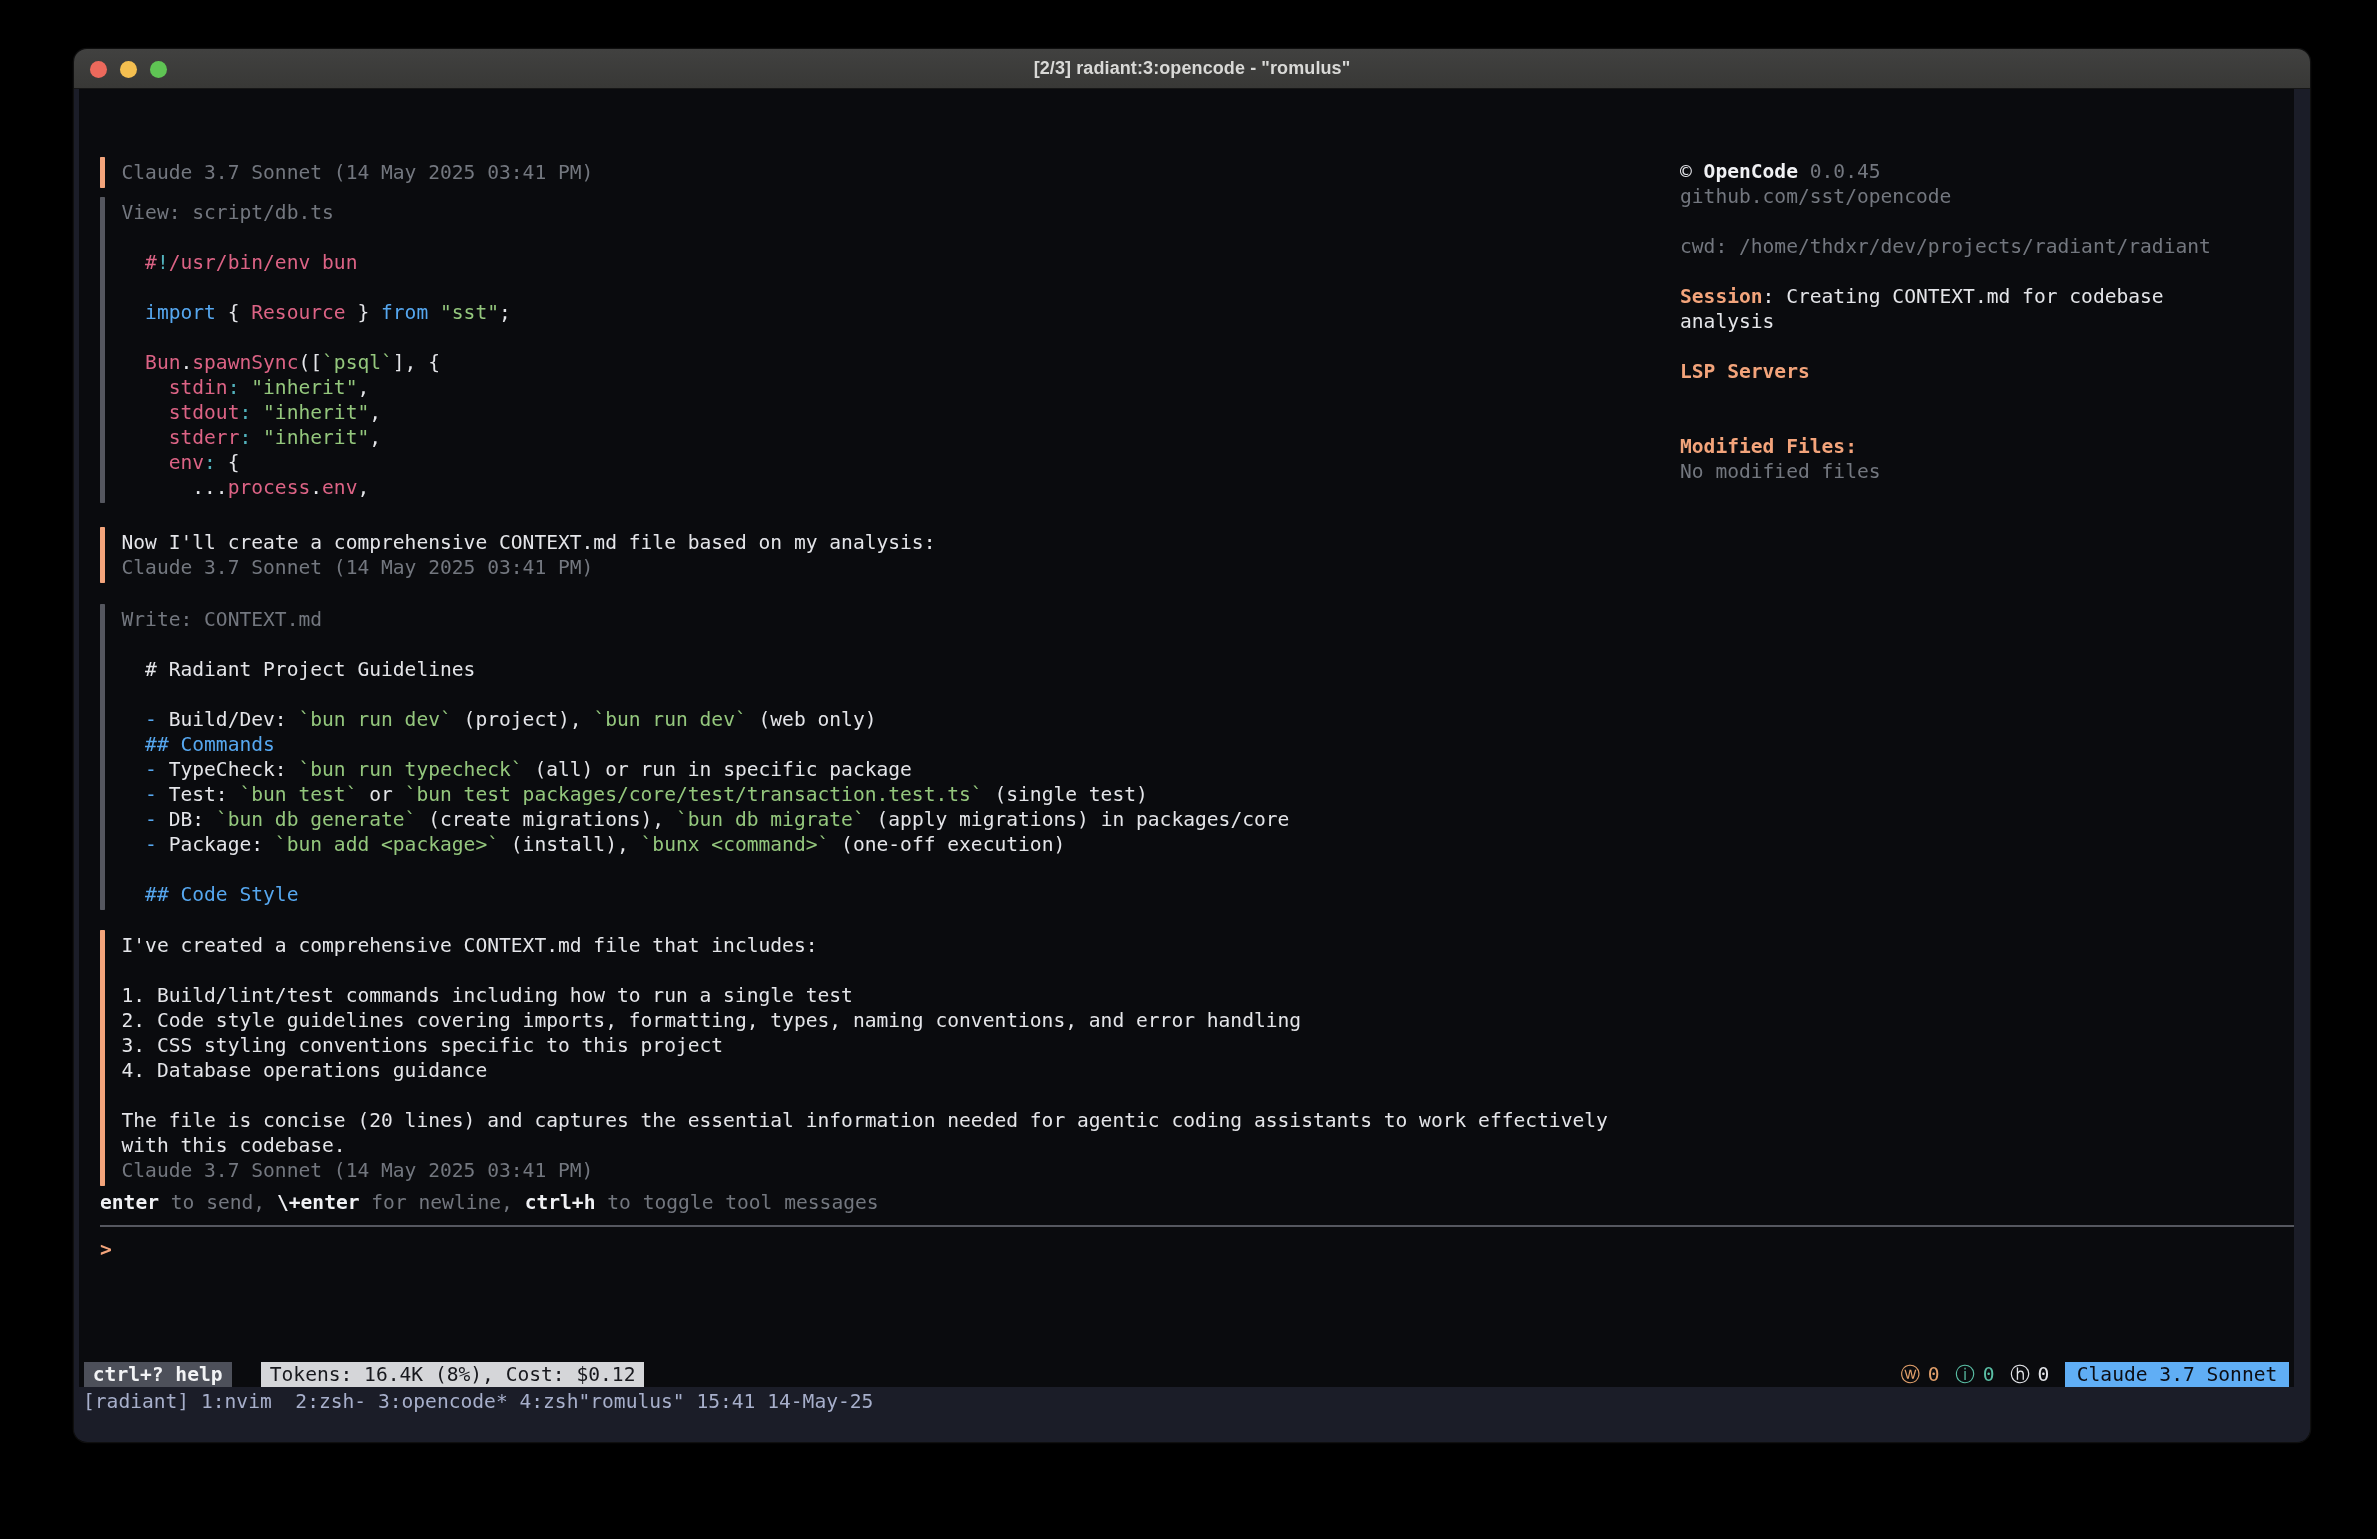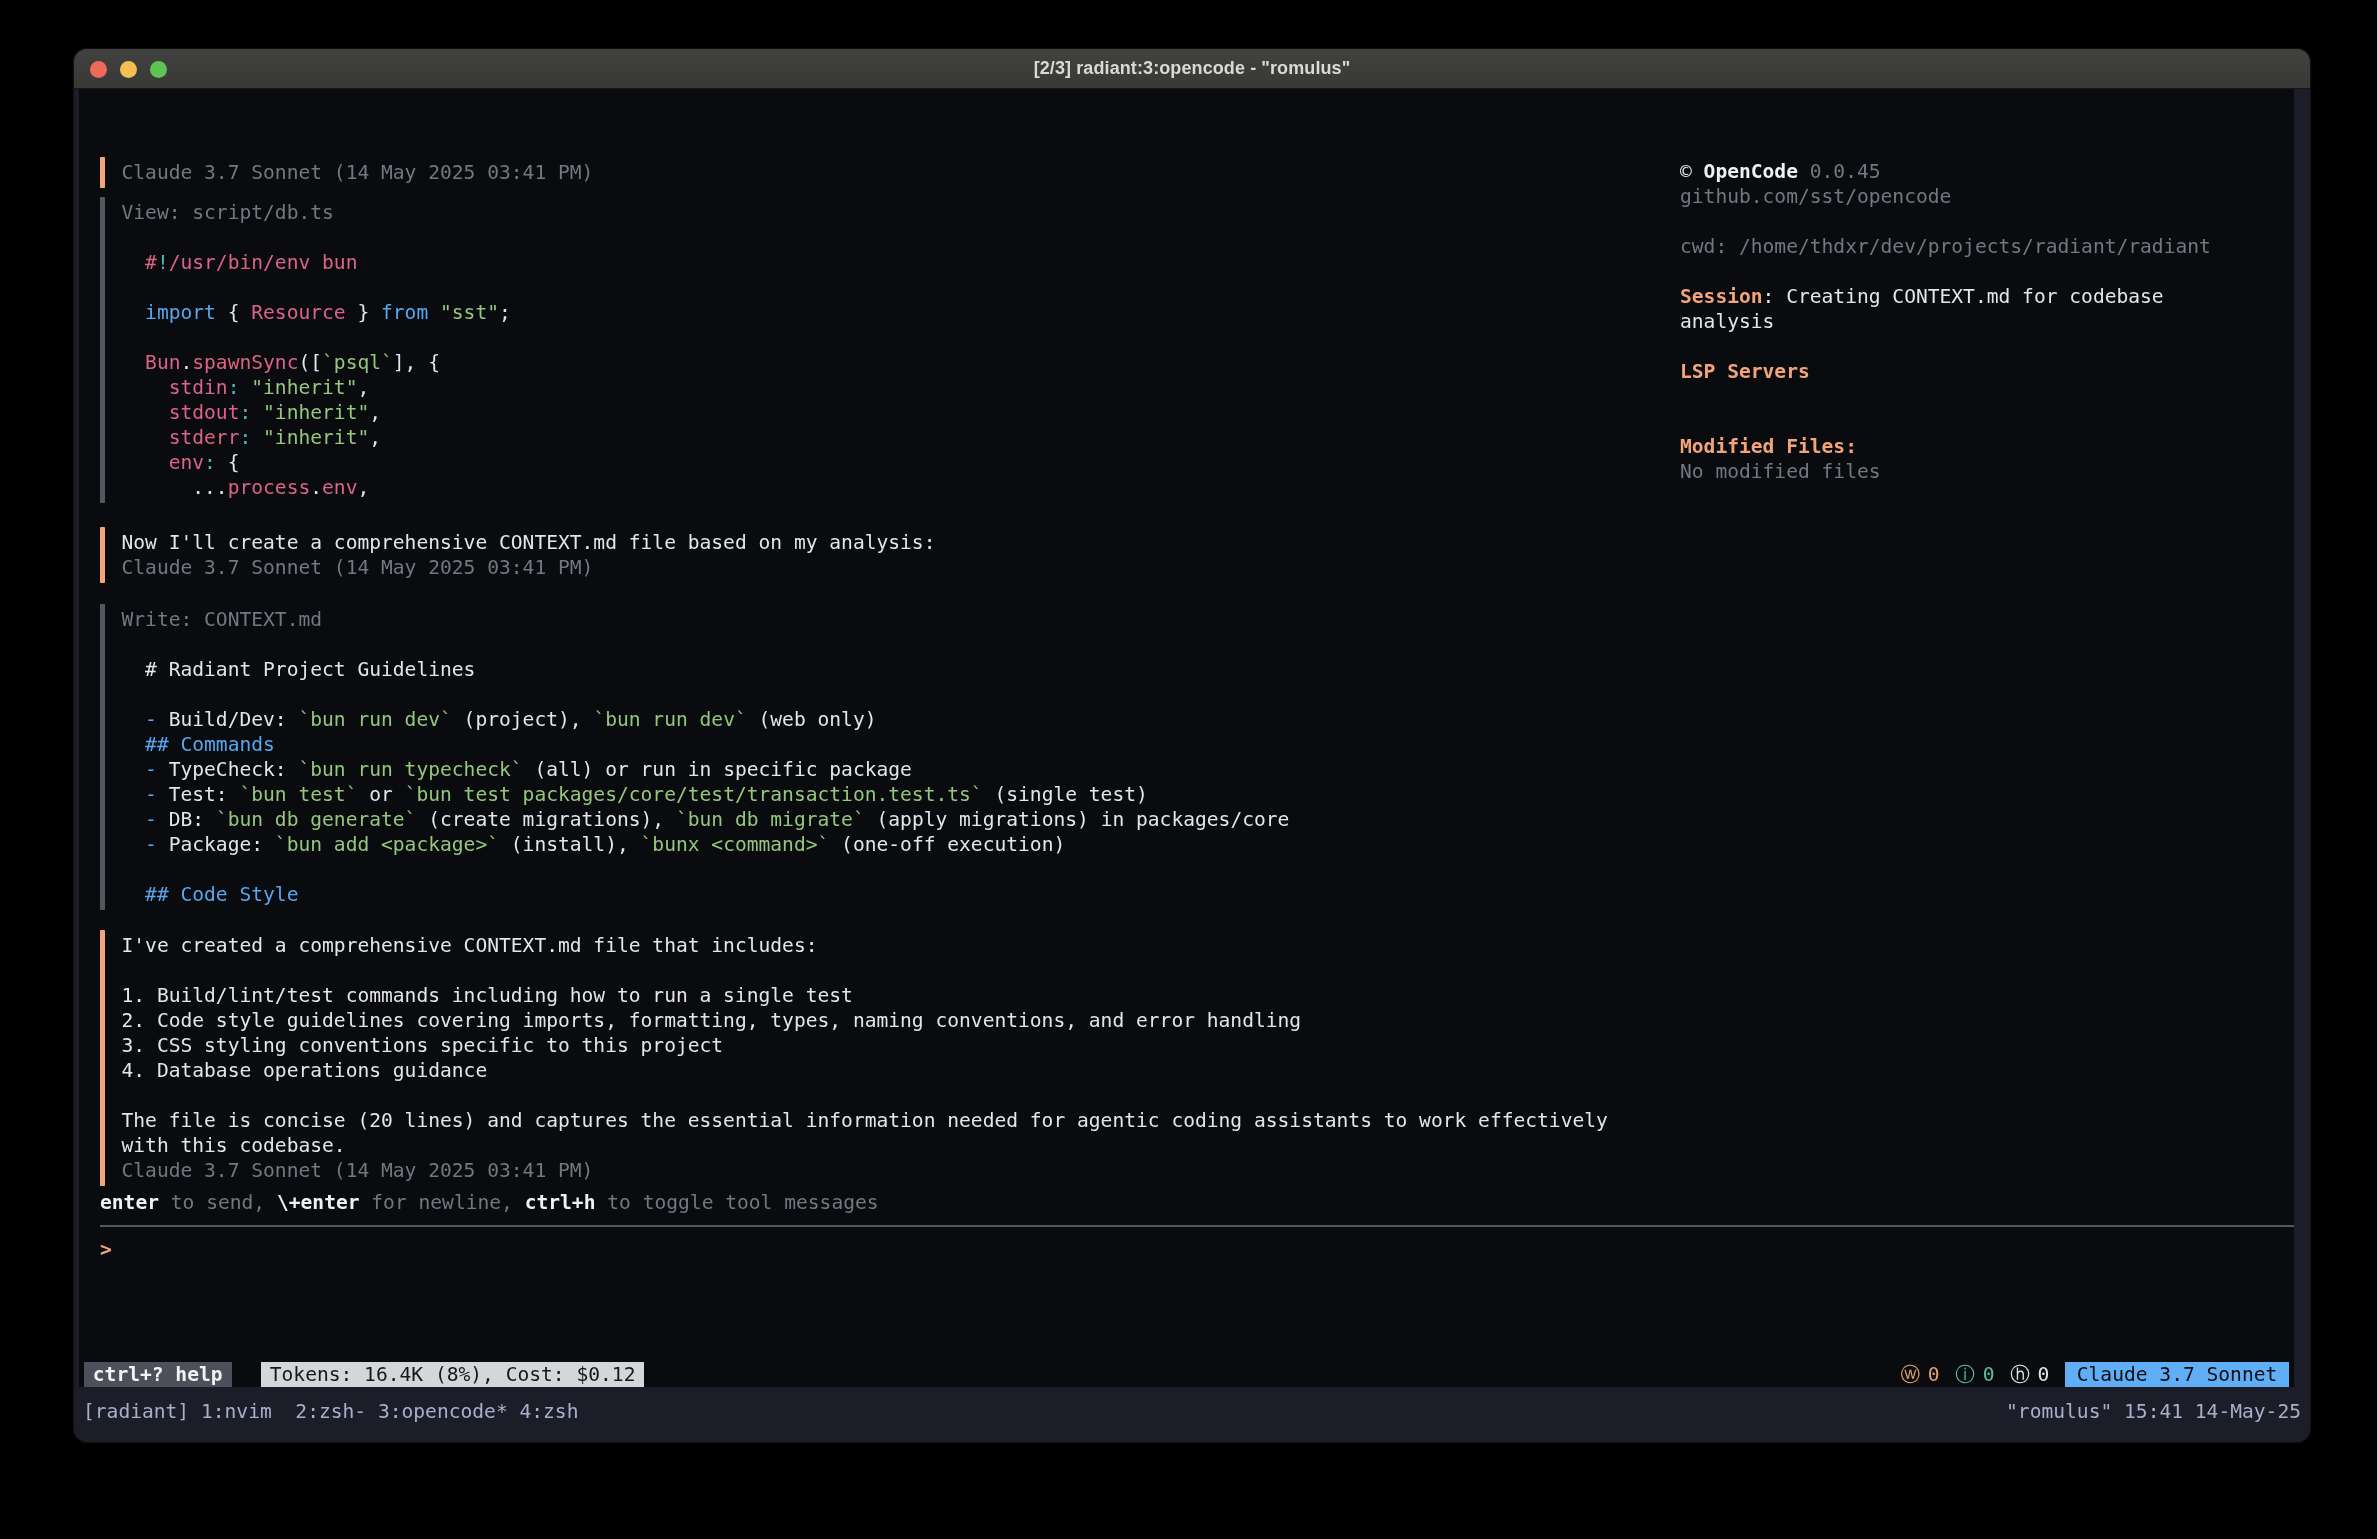--- a/index.html
+++ b/index.html
@@ -71,22 +71,22 @@
   .chip-model  { background:var(--chip-model-bg);  color:var(--chip-model-fg); padding:0 11.7px; }
   .sb-spacer { flex:1; }
   .diag { margin-right:15.7px; white-space:pre; }
   .diag:last-of-type { margin-right:27px; }
   .diag .n { margin-left:7.8px; }
 
   
   .tmux {
     position:absolute; left:0; right:0; bottom:0; height:55px;
     background:var(--tmux-bg); border-radius:0 0 13px 13px;
-    display:flex; justify-content:space-between; align-items:flex-start;
-    padding:12px 9px 0 9px; font-size:19.6px; line-height:25px; color:var(--tmux-fg);
+    display:flex; justify-content:flex-start; align-items:flex-start;
+    padding:2px 9px 0 9px; font-size:19.6px; line-height:25px; color:var(--tmux-fg);
     white-space:pre; z-index:3;
   }
 </style>
 </head>
 <body>
 
 <div class="window">
 
   <div class="titlebar">
     <div class="traffic">

